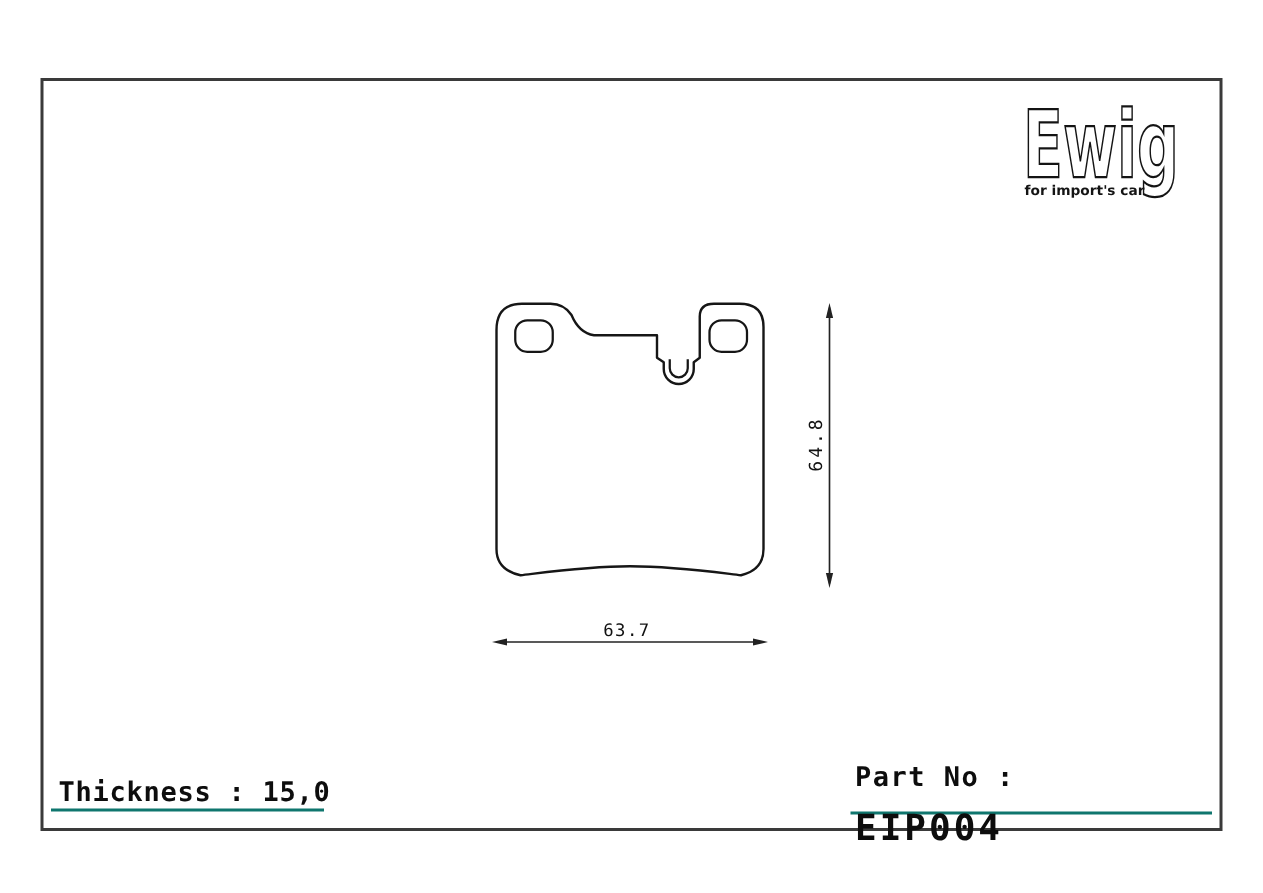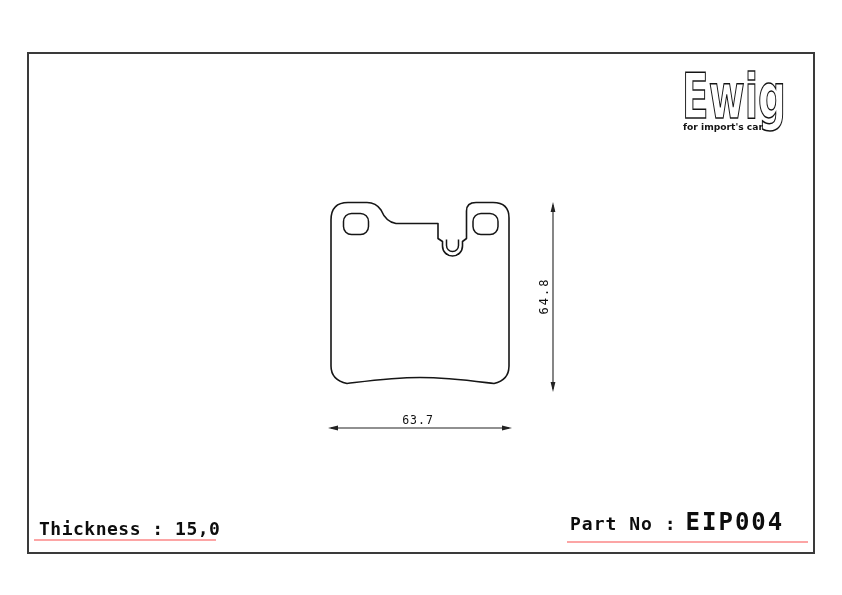--- a/index.html
+++ b/index.html
@@ -20,32 +20,32 @@
   .dim-line{stroke:#222222;stroke-width:1.1;fill:none;}
   .dim-arrow{fill:#222222;stroke:none;}
   .dim-text{
     font-family:"DejaVu Sans Mono","Liberation Mono",monospace;
     font-size:11.5px;fill:#111111;letter-spacing:1px;
   }
   .dim-text-v{letter-spacing:2px;font-size:12px;}
   .footer-label{
     position:absolute;
     font-weight:bold;color:#0d0d0d;
-    border-bottom:2px solid #fca5a5;
+    border-bottom:2px solid #0f766e;
     white-space:nowrap;
   }
   .thickness{
     left:34px;top:517px;width:182px;height:24px;
     font-size:18px;letter-spacing:0.5px;line-height:24px;
     padding-left:5px;box-sizing:border-box;
   }
   .partno{
     left:567px;top:508px;width:241px;height:35px;
     display:flex;align-items:baseline;gap:9px;
-    padding-left:3px;box-sizing:border-box;
+    padding-left:3px;box-sizing:border-box;flex-direction:column;
   }
   .partno .plabel{font-size:18px;letter-spacing:1px;font-weight:bold;}
   .partno .pnumber{font-size:24px;letter-spacing:2px;font-weight:bold;}
   .brand-text{
     font-family:"DejaVu Sans","Liberation Sans",sans-serif;
     font-weight:bold;fill:#ffffff;stroke:#141414;stroke-width:1.5px;
   }
   .tagline-text{
     font-family:"DejaVu Sans","Liberation Sans",sans-serif;
     font-weight:bold;fill:#141414;font-size:9px;

